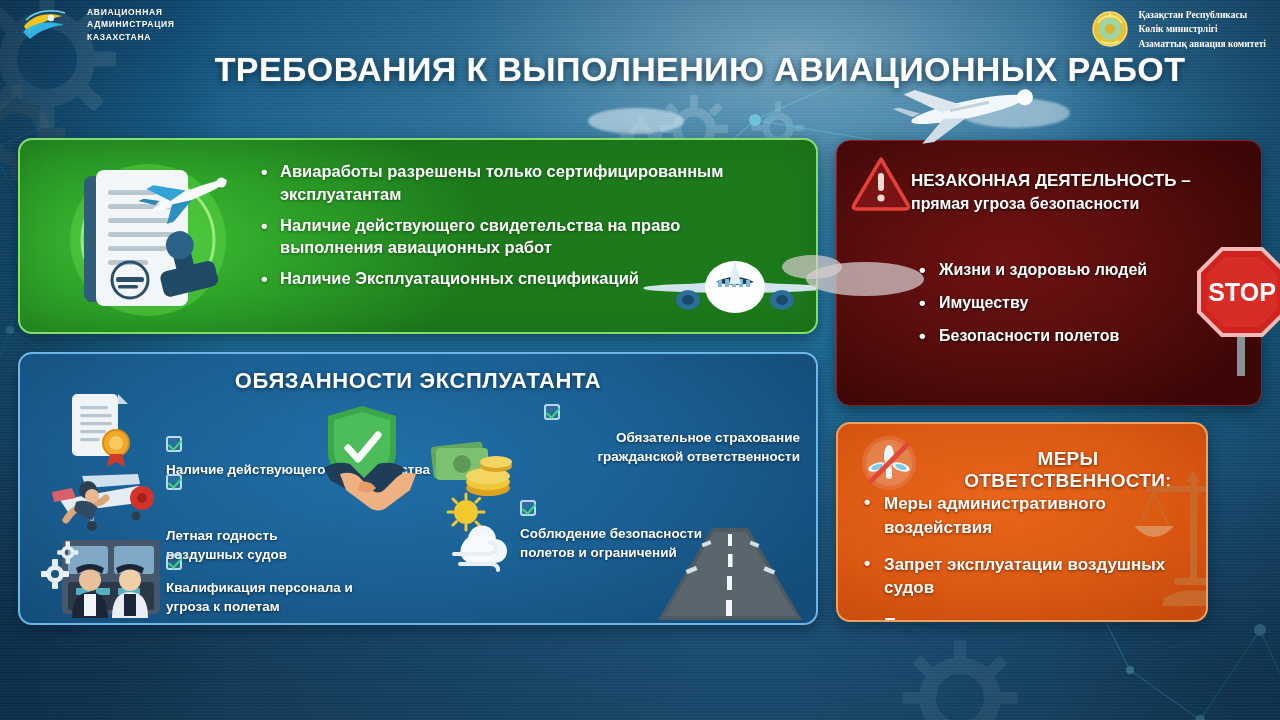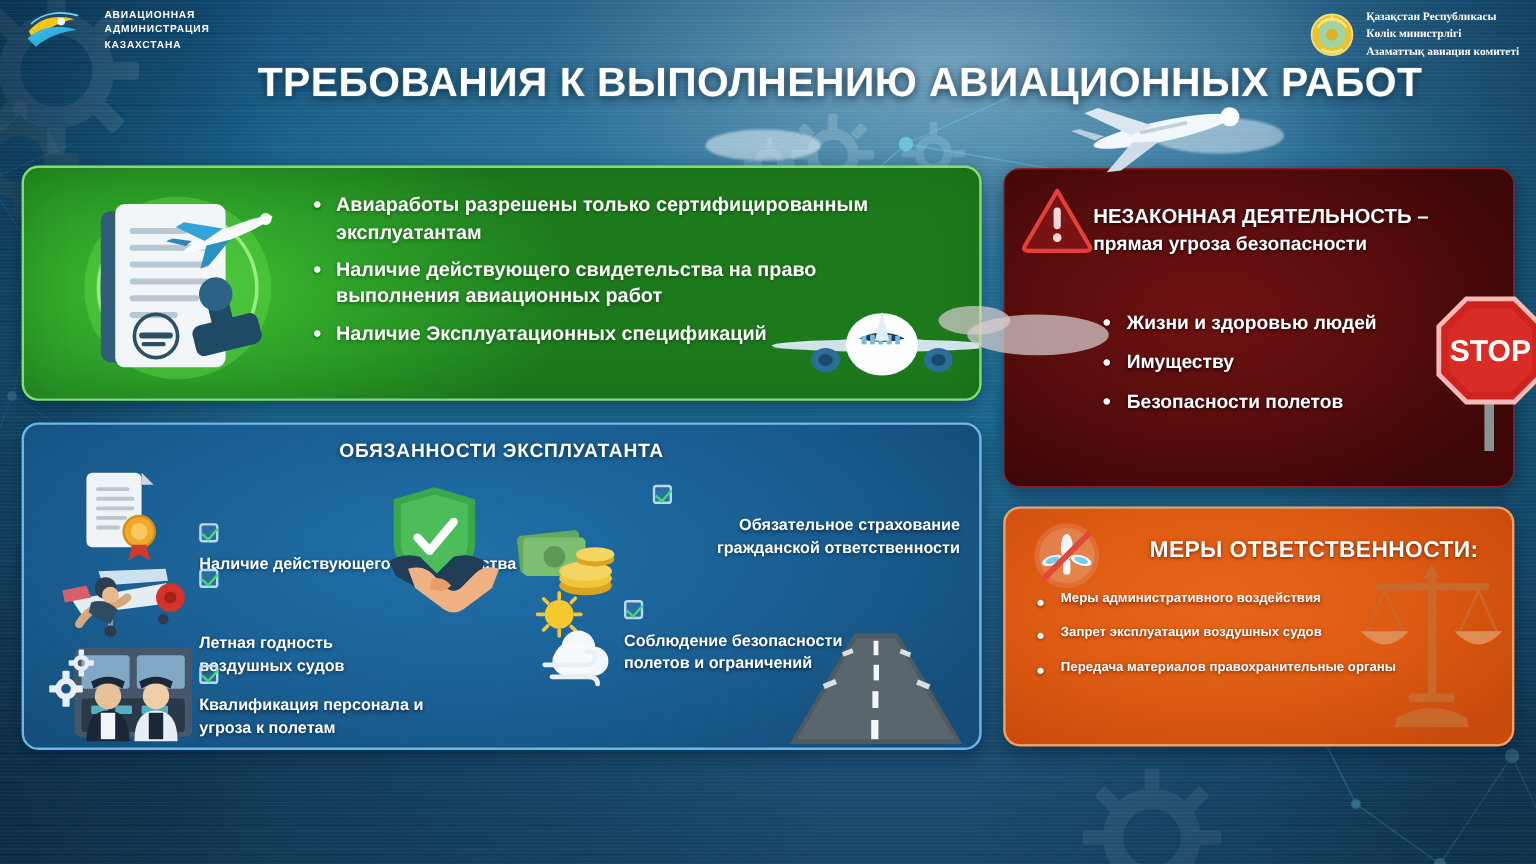--- a/index.html
+++ b/index.html
@@ -90,21 +90,21 @@
   .panel-blue {
     left:18px; top:352px; width:800px; height:273px;
     background:
       radial-gradient(ellipse 600px 260px at 45% 40%, #2070a8 0%, #1a5f93 48%, #144d79 85%),
       linear-gradient(180deg, #1d6ba0 0%, #16537f 100%);
     border:2px solid #6fb6e8;
     box-shadow:0 5px 16px rgba(3,24,40,.5);
   }
   .blue-title {
     position:absolute; left:0; right:0; top:14px; text-align:center;
-    color:#ffffff; font-weight:bold; font-size:16px; letter-spacing:.6px;
+    color:#ffffff; font-weight:bold; font-size:22px; letter-spacing:.6px;
     text-shadow:0 1px 4px rgba(0,20,40,.7);
   }
   .chk-item { position:absolute; display:flex; gap:8px; align-items:flex-start;flex-direction:column; }
   .chk-box {
     flex:0 0 auto; width:16px; height:16px; margin-top:2px;
     border:2px solid #bcd9ee; border-radius:3px; position:relative;
     background:rgba(255,255,255,.07);
   }
   .chk-box::after {
     content:""; position:absolute; left:3px; top:-1px;
@@ -135,35 +135,35 @@
   .red-list { position:absolute; left:80px; top:120px; list-style:none; }
   .red-list li {
     position:relative; color:#fff; font-weight:bold; font-size:16px;
     margin-bottom:15px; padding-left:22px;
     text-shadow:0 1px 3px rgba(0,0,0,.8);
   }
   .red-list li::before { content:"•"; position:absolute; left:2px; top:-2px; font-size:19px; }
 
   
   .panel-orange {
-    left:836px; top:422px; width:426px; height:200px;
+    left:836px; top:422px; width:372px; height:200px;
     background:
       radial-gradient(ellipse 320px 160px at 42% 40%, #e8651a 0%, #dd5a12 50%, #c84a0c 92%),
       linear-gradient(175deg, #e56317 0%, #c9490b 100%);
     border:2px solid #f0a060;
     box-shadow:0 5px 16px rgba(3,24,40,.5);
   }
   .orange-title {
     position:absolute; left:110px; right:18px; top:24px; text-align:center;
     color:#ffffff; font-weight:bold; font-size:19px; letter-spacing:.3px;
     text-shadow:0 1px 3px rgba(90,30,0,.85);
   }
   .orange-list { position:absolute; left:22px; top:68px; right:14px; list-style:none; }
   .orange-list li {
-    position:relative; color:#fff; font-weight:bold; font-size:11px;
+    position:relative; color:#fff; font-weight:bold; font-size:17px;
     line-height:1.4; margin-bottom:13px; padding-left:24px;
     text-shadow:0 1px 3px rgba(90,30,0,.85);
   }
   .orange-list li::before { content:"•"; position:absolute; left:4px; top:-2px; font-size:18px; }
 
   .icon-abs { position:absolute; }
 </style>
 </head>
 <body>
 

